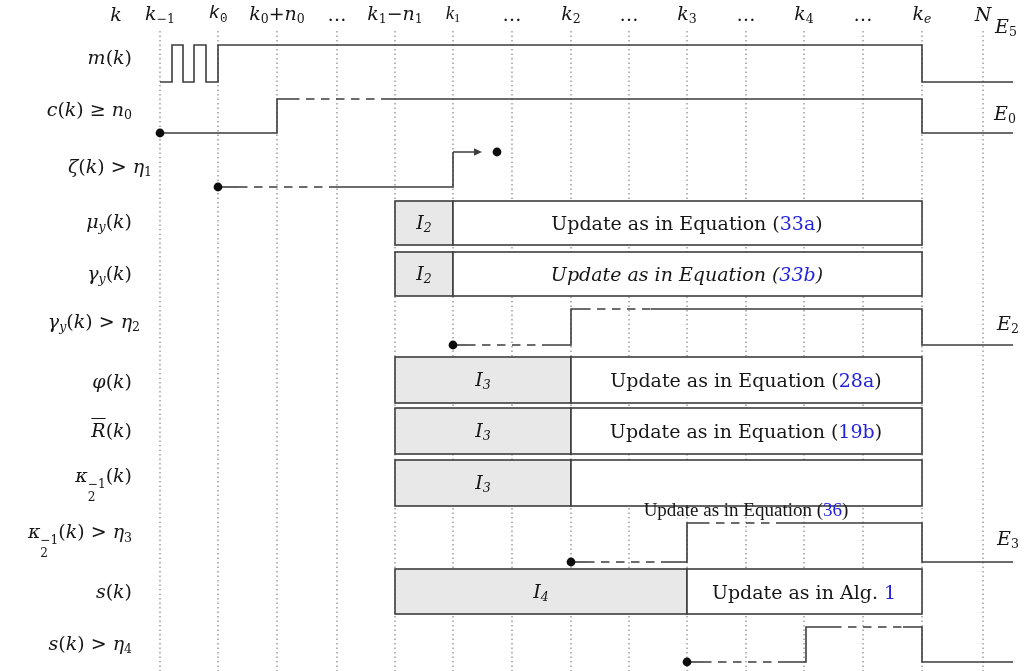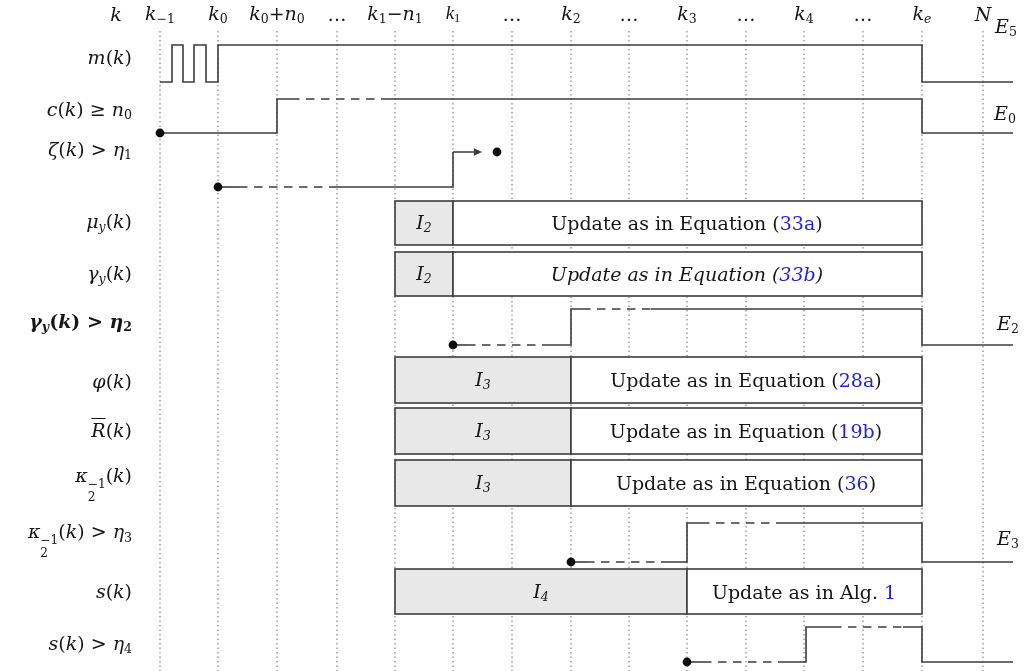--- a/index.html
+++ b/index.html
@@ -87,51 +87,51 @@
       <polyline points="687,662 703,662" fill="none" stroke="#3d3d3d" stroke-width="1.6" stroke-linejoin="miter"></polyline>
       <polyline points="703,662 779,662" fill="none" stroke="#3d3d3d" stroke-width="1.6" stroke-linejoin="miter" stroke-dasharray="8.5 6.5"></polyline>
       <polyline points="779,662 806,662 806,627 833,627" fill="none" stroke="#3d3d3d" stroke-width="1.6" stroke-linejoin="miter"></polyline>
       <polyline points="833,627 903,627" fill="none" stroke="#3d3d3d" stroke-width="1.6" stroke-linejoin="miter" stroke-dasharray="8.5 6.5"></polyline>
       <polyline points="903,627 922,627 922,662 1013,662" fill="none" stroke="#3d3d3d" stroke-width="1.6" stroke-linejoin="miter"></polyline>
       <circle cx="687" cy="662" r="4.4" fill="#0d0d0d"></circle>
     </svg>
   <div id="label-layer">
       <div class="rowlbl" style="left: 0px; top: 57px;"><i>m</i>(<i>k</i>)</div>
       <div class="rowlbl" style="left: 0px; top: 110px;"><i>c</i>(<i>k</i>) ≥ <i>n</i><sub>0</sub></div>
-      <div class="rowlbl" style="left: 0px; top: 150px;"><i>ζ</i>(<i>k</i>) &gt; <i>η</i><sub>1</sub></div>
+      <div class="rowlbl" style="left: 0px; top: 167px; padding-left: 20px;"><i>ζ</i>(<i>k</i>) &gt; <i>η</i><sub>1</sub></div>
       <div class="lbl callbl" style="left: 424px; top: 223px;"><i>I</i><sub>2</sub></div>
       <div class="lbl boxlbl" style="left: 687px; top: 223px;">Update as in Equation (<span class="ref">33a</span>)</div>
       <div class="rowlbl" style="left: 0px; top: 222px;"><i>μ<sub>y</sub></i>(<i>k</i>)</div>
       <div class="lbl callbl" style="left: 424px; top: 274px;"><i>I</i><sub>2</sub></div>
       <div class="lbl boxlbl" style="left: 687px; top: 274px; font-style: italic;">Update as in Equation (<span class="ref">33b</span>)</div>
       <div class="rowlbl" style="left: 0px; top: 274px;"><i>γ<sub>y</sub></i>(<i>k</i>)</div>
-      <div class="rowlbl" style="left: 0px; top: 322px; font-weight: bold;"><i>γ<sub>y</sub></i>(<i>k</i>) &gt; <i>η</i><sub>2</sub></div>
+      <div class="rowlbl" style="left: 8px; top: 322px;"><i>γ<sub>y</sub></i>(<i>k</i>) &gt; <i>η</i><sub>2</sub></div>
       <div class="lbl callbl" style="left: 483px; top: 380px;"><i>I</i><sub>3</sub></div>
       <div class="lbl boxlbl" style="left: 746px; top: 380px;">Update as in Equation (<span class="ref">28a</span>)</div>
       <div class="rowlbl" style="left: 0px; top: 381px;"><i>φ</i>(<i>k</i>)</div>
       <div class="lbl callbl" style="left: 483px; top: 431px;"><i>I</i><sub>3</sub></div>
       <div class="lbl boxlbl" style="left: 746px; top: 431px;">Update as in Equation (<span class="ref">19b</span>)</div>
       <div class="rowlbl" style="left: 0px; top: 430px; text-align: right;"><span class="ov"><i>R</i></span>(<i>k</i>)</div>
       <div class="lbl callbl" style="left: 483px; top: 483px;"><i>I</i><sub>3</sub></div>
-      <div class="lbl boxlbl" style="left: 746px; top: 483px;">Update as in Equation (<span class="ref">36</span>)</div>
+      <div class="lbl boxlbl" style="left: 746px; top: 510px; font-family: Liberation Serif, serif;">Update as in Equation (<span class="ref">36</span>)</div>
       <div class="rowlbl" style="left: 0px; top: 484px;"><i>κ</i><span class="ss">
           <span>−1</span>
           <span>2</span>
         </span>(<i>k</i>)</div>
       <div class="rowlbl" style="left: 0px; top: 540px;"><i>κ</i><span class="ss">
           <span>−1</span>
           <span>2</span>
         </span>(<i>k</i>) &gt; <i>η</i><sub>3</sub></div>
       <div class="lbl callbl" style="left: 541px; top: 592px;"><i>I</i><sub>4</sub></div>
       <div class="lbl boxlbl" style="left: 804px; top: 592px;">Update as in Alg. <span class="ref">1</span></div>
       <div class="rowlbl" style="left: 0px; top: 591px;"><i>s</i>(<i>k</i>)</div>
       <div class="rowlbl" style="left: 0px; top: 644px;"><i>s</i>(<i>k</i>) &gt; <i>η</i><sub>4</sub></div>
       <div class="lbl ticklbl" style="left: 116px; top: 14px;"><i>k</i></div>
       <div class="lbl ticklbl" style="left: 160px; top: 14px;"><i>k</i><sub>−1</sub></div>
-      <div class="lbl ticklbl" style="left: 218px; top: 14px;"><i>k</i><sub>0</sub></div>
+      <div class="lbl ticklbl" style="left: 218px; top: 14px; font-family: Liberation Mono, monospace;"><i>k</i><sub>0</sub></div>
       <div class="lbl ticklbl" style="left: 277px; top: 14px;"><i>k</i><sub>0</sub>+<i>n</i><sub>0</sub></div>
       <div class="lbl ticklbl" style="left: 337px; top: 14px;">…</div>
       <div class="lbl ticklbl" style="left: 395px; top: 14px;"><i>k</i><sub>1</sub>−<i>n</i><sub>1</sub></div>
       <div class="lbl ticklbl" style="left: 453px; top: 14px; font-family: Liberation Serif, serif;"><i>k</i><sub>1</sub></div>
       <div class="lbl ticklbl" style="left: 512px; top: 14px;">…</div>
       <div class="lbl ticklbl" style="left: 571px; top: 14px;"><i>k</i><sub>2</sub></div>
       <div class="lbl ticklbl" style="left: 629px; top: 14px;">…</div>
       <div class="lbl ticklbl" style="left: 687px; top: 14px;"><i>k</i><sub>3</sub></div>
       <div class="lbl ticklbl" style="left: 746px; top: 14px;">…</div>
       <div class="lbl ticklbl" style="left: 804px; top: 14px;"><i>k</i><sub>4</sub></div>

